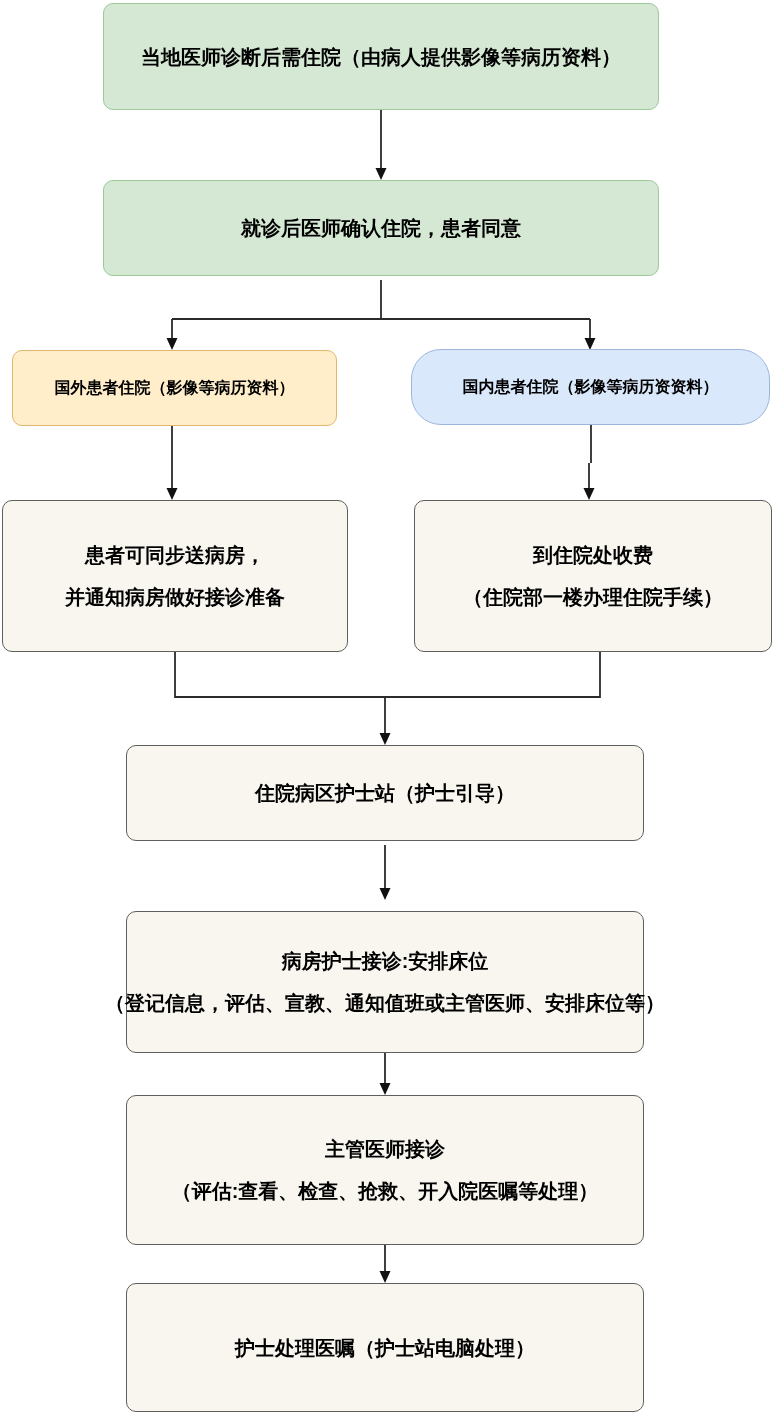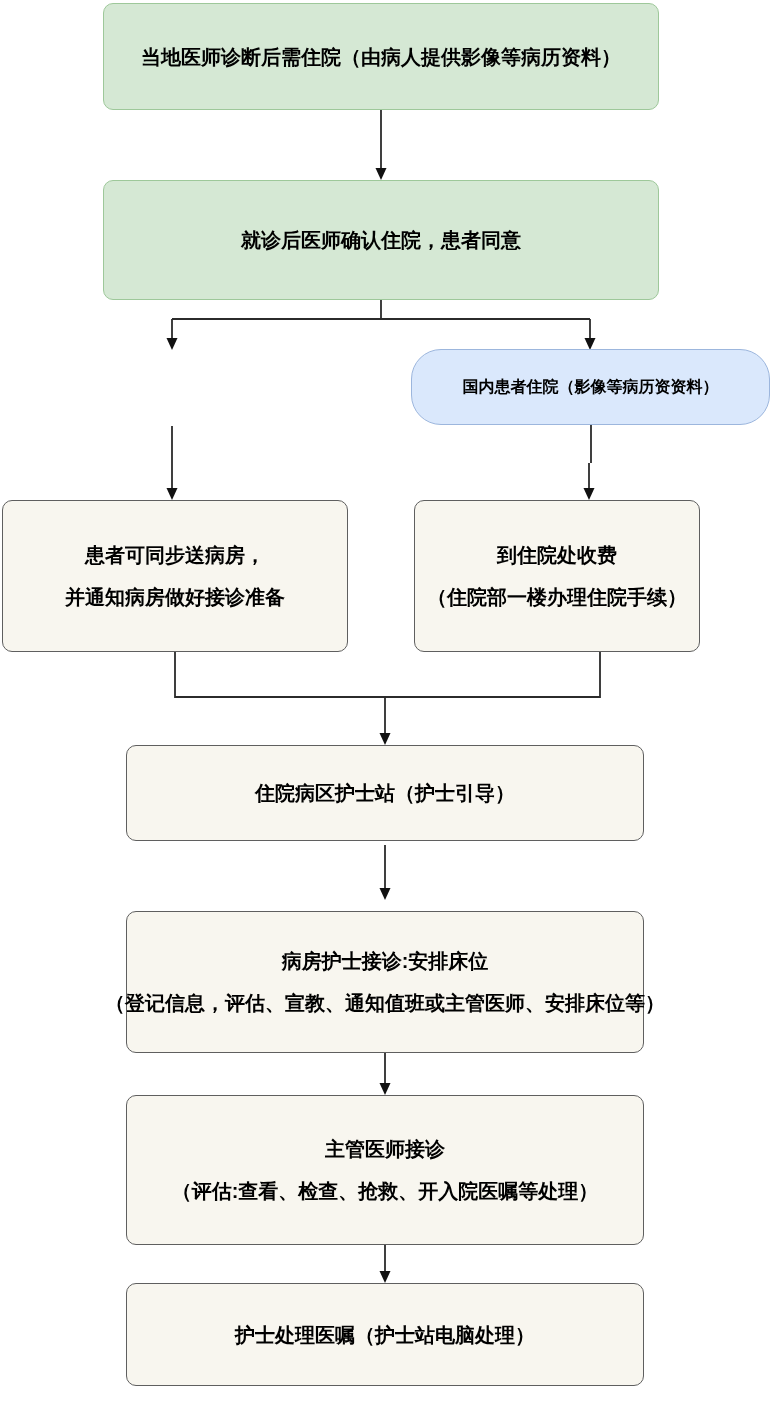--- a/index.html
+++ b/index.html
@@ -117,50 +117,53 @@
     <g>
       <line x1="385" y1="1228" x2="385" y2="1272"></line>
       <polygon class="arrowhead" points="385,1283 379.5,1271 390.5,1271"></polygon>
     </g>
   </svg>
 
   <div class="node fill-green" style="left:103px; top:3px; width:556px; height:107px;">
     <span class="line1">当地医师诊断后需住院（由病人提供影像等病历资料）</span>
   </div>
 
-  <div class="node fill-green" style="left:103px; top:180px; width:556px; height:120px;">
+  <div class="node fill-green" style="left:103px; top:180px; width:556px; height:96px;">
     <span class="line1">就诊后医师确认住院，患者同意</span>
   </div>
 
+  <div class="node fill-yellow" style="left:12px; top:350px; width:325px; height:76px; font-size:16px;">
+    <span class="line1">国外患者住院（影像等病历资料）</span>
+  </div>
 
   <div class="node fill-blue" style="left:411px; top:349px; width:359px; height:76px; font-size:16px;border-radius:30px;">
     <span class="line1">国内患者住院（影像等病历资资料）</span>
   </div>
 
   <div class="node fill-cream two-line" style="left:2px; top:500px; width:346px; height:152px;">
     <span class="line1">患者可同步送病房，</span>
     <span class="line2">并通知病房做好接诊准备</span>
   </div>
 
-  <div class="node fill-cream two-line" style="left:414px; top:500px; width:286px; height:152px;">
+  <div class="node fill-cream two-line" style="left:414px; top:500px; width:358px; height:152px;">
     <span class="line1">到住院处收费</span>
     <span class="line2">（住院部一楼办理住院手续）</span>
   </div>
 
   <div class="node fill-cream" style="left:126px; top:745px; width:518px; height:96px;">
     <span class="line1">住院病区护士站（护士引导）</span>
   </div>
 
   <div class="node fill-cream two-line" style="left:126px; top:900px; width:518px; height:142px;margin-top:11px;">
     <span class="line1">病房护士接诊:安排床位</span>
     <span class="line2">（登记信息，评估、宣教、通知值班或主管医师、安排床位等）</span>
   </div>
 
   <div class="node fill-cream two-line" style="left:126px; top:1095px; width:518px; height:150px;">
     <span class="line1">主管医师接诊</span>
     <span class="line2">（评估:查看、检查、抢救、开入院医嘱等处理）</span>
   </div>
 
-  <div class="node fill-cream" style="left:126px; top:1283px; width:518px; height:103px;">
+  <div class="node fill-cream" style="left:126px; top:1283px; width:518px; height:129px;">
     <span class="line1">护士处理医嘱（护士站电脑处理）</span>
   </div>
 
 </div>
 
 </body></html>

